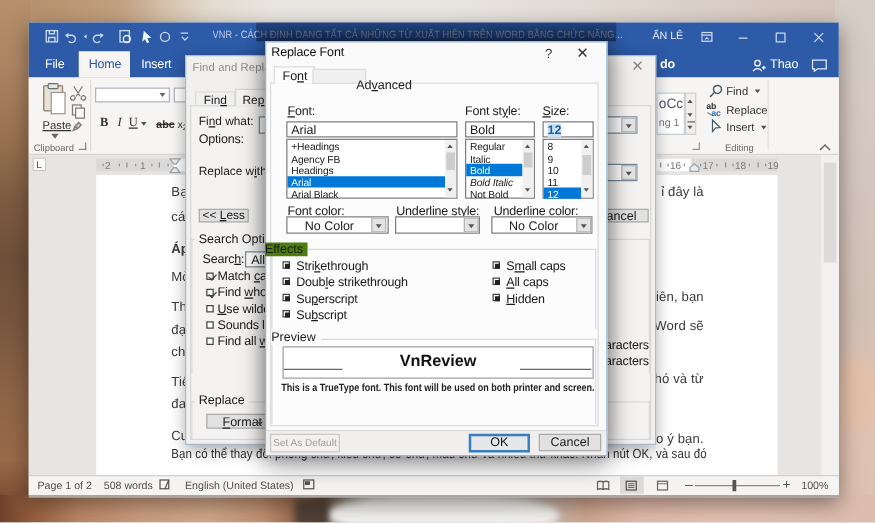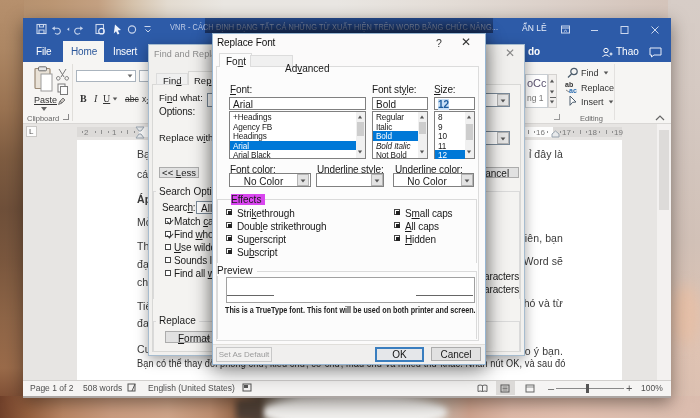--- a/index.html
+++ b/index.html
@@ -112,21 +112,21 @@
 </svg>
 
 <div class="inp" style="left:76px;top:70px;width:60px;height:12px;border-color:#aab4be;"></div>
 <div class="carr" style="left:127px;top:74px;border-top-color:#666;transform:scale(.8);"></div>
 <div class="inp" style="left:139px;top:70px;width:30px;height:12px;border-color:#aab4be;"></div>
 
 <div class="ab" style="left:80px;top:93px;font-size:10px;font-weight:bold;color:#333;font-family:'Liberation Serif',serif;">B</div>
 <div class="ab" style="left:94px;top:93px;font-size:10px;font-style:italic;color:#333;font-family:'Liberation Serif',serif;">I</div>
 <div class="ab" style="left:103px;top:93px;font-size:10px;text-decoration:underline;color:#333;font-family:'Liberation Serif',serif;">U</div>
 <div class="carr" style="left:112px;top:97px;transform:scale(.75);"></div>
-<div class="ab" style="left:125px;top:94px;font-size:8.5px;text-decoration:line-through;color:#333;">abc</div>
+<div class="ab" style="left:125px;top:94px;font-size:8.5px;text-decoration:line-through;color:#333;font-weight:bold;">abc</div>
 <div class="ab" style="left:142px;top:94px;font-size:8.5px;color:#333;">x<span style="font-size:6.5px;vertical-align:-2px;">2</span></div>
 
 <div class="ab" style="left:27px;top:114px;font-size:7.5px;color:#666;white-space:nowrap;">Clipboard</div>
 <div class="ab" style="left:63px;top:114px;width:6px;height:6px;border-right:1px solid #888;border-bottom:1px solid #888;"></div>
 <div class="ab" style="left:72px;top:64px;width:1px;height:57px;background:#e0deda;"></div>
 
 <div class="ab" style="left:525px;top:74px;width:23px;height:34px;background:#fff;border:1px solid #c8cdd2;"></div>
 <div class="ab" style="left:527px;top:77px;font-size:11px;color:#5c5470;">oCc</div>
 <div class="ab" style="left:527px;top:93px;font-size:8.5px;color:#777;">ng 1</div>
 <div class="ab" style="left:548px;top:74px;width:9px;height:34px;background:#f1efed;border:1px solid #d4d2d0;"></div>
@@ -380,39 +380,40 @@
 <div class="carr" style="left:299.5px;top:179px;transform:scale(.8);"></div>
 <div class="inp" style="left:316px;top:173px;width:68px;height:14px;"></div>
 <div class="ab" style="left:371px;top:174px;width:12px;height:12px;background:#e3e3e3;border:1px solid #b5b5b5;"></div>
 <div class="carr" style="left:373.5px;top:179px;transform:scale(.8);"></div>
 <div class="inp" style="left:393px;top:173px;width:81px;height:14px;"></div>
 <div class="t10" style="left:393px;top:175.5px;width:68px;text-align:center;">No Color</div>
 <div class="ab" style="left:461px;top:174px;width:12px;height:12px;background:#e3e3e3;border:1px solid #b5b5b5;"></div>
 <div class="carr" style="left:463.5px;top:179px;transform:scale(.8);"></div>
 
 <div class="ab" style="left:217px;top:199px;width:260px;height:64px;border:1px solid #dadada;border-bottom:none;"></div>
-<div class="ab" style="left:231px;top:194px;background:#d946ef;padding:0 4px 0 0;font-size:10px;color:#1a1a1a;">Effects</div>
+<div class="ab" style="left:212px;top:194px;background:#4d7c0f;padding:0 4px 0 0;font-size:10px;color:#1a1a1a;">Effects</div>
 <div class="cbf" style="left:226px;top:209px;"></div>
 <div class="t11" style="left:237px;top:207.5px;">Stri<u>k</u>ethrough</div>
 <div class="cbf" style="left:226px;top:222px;"></div>
 <div class="t11" style="left:237px;top:220.5px;">Doub<u>l</u>e strikethrough</div>
 <div class="cbf" style="left:226px;top:235px;"></div>
 <div class="t11" style="left:237px;top:233.5px;">Su<u>p</u>erscript</div>
 <div class="cbf" style="left:226px;top:248px;"></div>
 <div class="t11" style="left:237px;top:246.5px;">Su<u>b</u>script</div>
 <div class="cbf" style="left:394px;top:209px;"></div>
 <div class="t11" style="left:405px;top:207.5px;">S<u>m</u>all caps</div>
 <div class="cbf" style="left:394px;top:222px;"></div>
 <div class="t11" style="left:405px;top:220.5px;"><u>A</u>ll caps</div>
 <div class="cbf" style="left:394px;top:235px;"></div>
 <div class="t11" style="left:405px;top:233.5px;"><u>H</u>idden</div>
 
 <div class="ab" style="left:217px;top:271px;width:260px;height:68px;border:1px solid #dadada;border-bottom:none;"></div>
 <div class="ab" style="left:217px;top:265px;background:#fcfcfc;padding:0 4px 0 0;font-size:10px;color:#1a1a1a;">Preview</div>
 <div class="ab" style="left:226px;top:277px;width:249px;height:26px;background:#fff;border:1px solid #a0a0a0;"></div>
+<div class="ab" style="left:226px;top:281px;width:249px;text-align:center;font-size:13px;font-weight:bold;color:#111;">VnReview</div>
 <div class="ab" style="left:227px;top:294.5px;width:47px;height:1.2px;background:#666;"></div>
 <div class="ab" style="left:416px;top:294.5px;width:57px;height:1.2px;background:#666;"></div>
 <div class="ab" style="left:225px;top:305px;font-size:8.5px;font-weight:bold;color:#222;white-space:nowrap;transform:scaleX(.848);transform-origin:0 0;">This is a TrueType font. This font will be used on both printer and screen.</div>
 
 <div class="ab" style="left:213px;top:344px;width:272px;height:20px;background:#f0efee;border-top:1px solid #e0deda;"></div>
 <div class="ab" style="left:216px;top:347px;width:56px;height:15px;background:#f2f1f0;border:1px solid #c8c8c8;font-size:8px;color:#9b9b9b;text-align:center;line-height:14px;white-space:nowrap;">Set As Default</div>
 <div class="ab" style="left:375px;top:347px;width:49px;height:15px;background:#e5e7ea;border:2px solid #3a7ebf;font-size:10px;color:#111;text-align:center;line-height:11px;">OK</div>
 <div class="btn" style="left:431px;top:347px;width:50px;height:14px;line-height:13px;">Cancel</div>
 
 </div>

